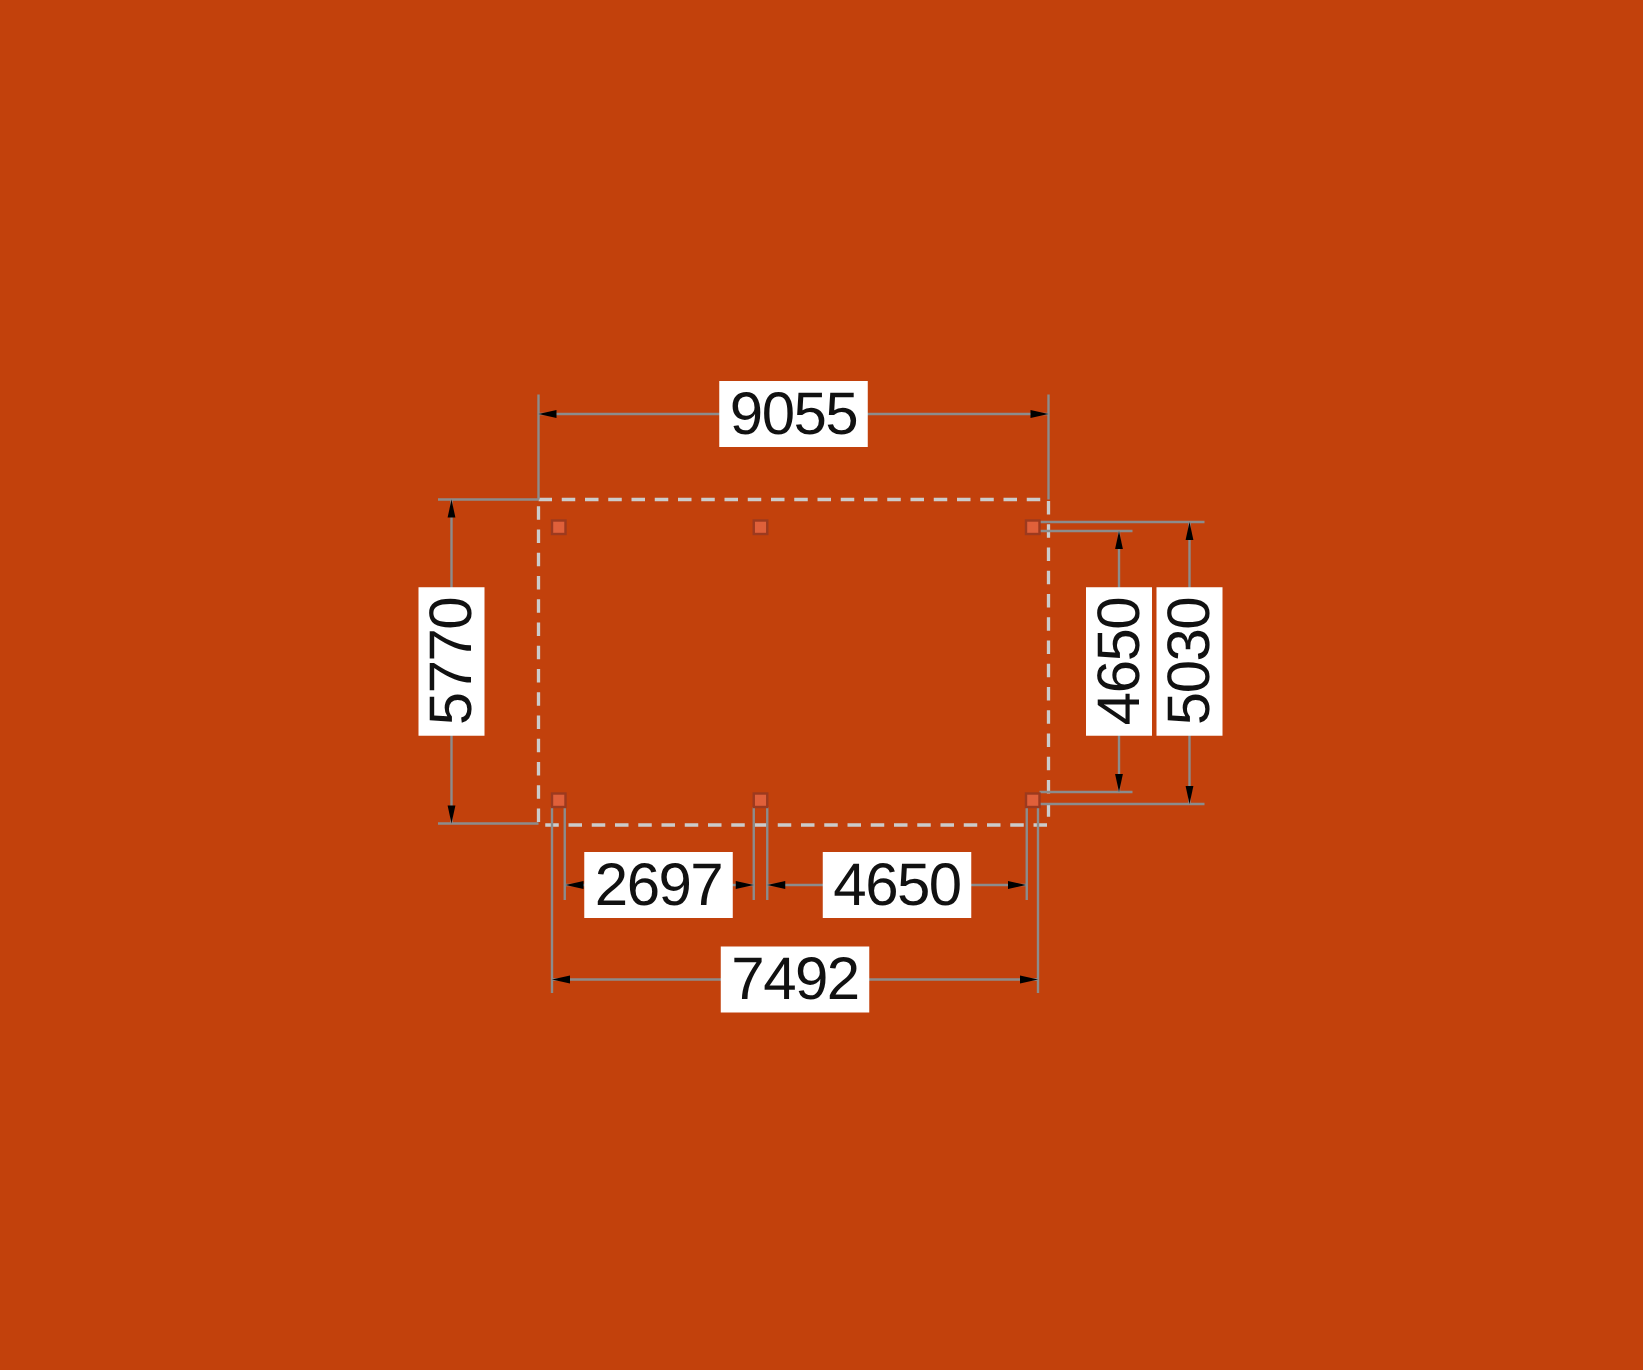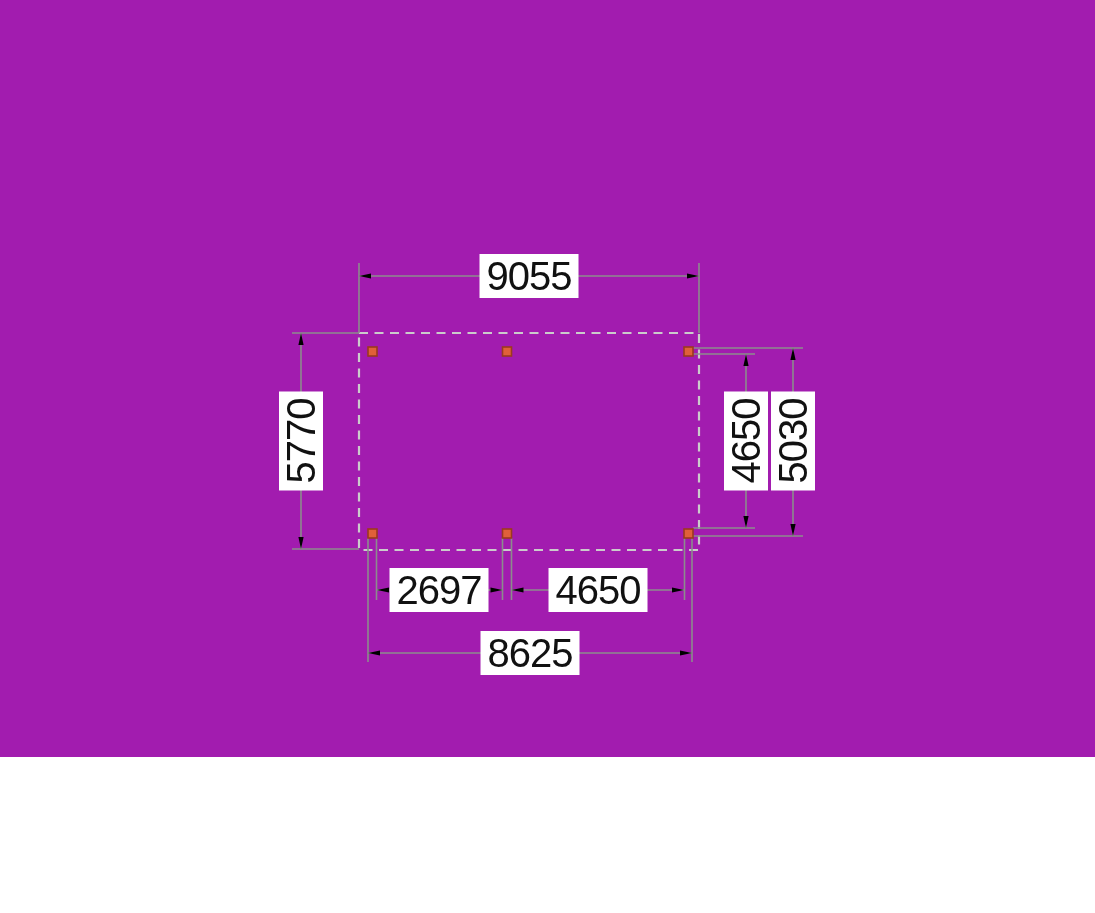--- a/index.html
+++ b/index.html
@@ -3,22 +3,22 @@
 <meta charset="utf-8">
 <style>
   html, body {
     margin: 0;
     padding: 0;
     background: #ffffff;
   }
   #canvas {
     position: relative;
     width: 1095px;
-    height: 757px;
-    background: #a21caf;
+    height: 913px;
+    background: #c2410c;
     overflow: hidden;
     font-family: "Liberation Sans", sans-serif;
   }
   #plan-svg {
     position: absolute;
     left: 0;
     top: 0;
   }
   .label {
     position: absolute;
@@ -106,15 +106,15 @@
   <div class="label vert" style="left:301px; top:441px;">5770</div>
 
   <div class="label vert" style="left:746px; top:441px;">4650</div>
 
   <div class="label vert" style="left:793px; top:441px;">5030</div>
 
   <div class="label" style="left:439px; top:590px;">2697</div>
 
   <div class="label" style="left:598px; top:590px;">4650</div>
 
-  <div class="label" style="left:530px; top:653px;">8625</div>
+  <div class="label" style="left:530px; top:653px;">7492</div>
 
 </div>
 
 </body></html>

